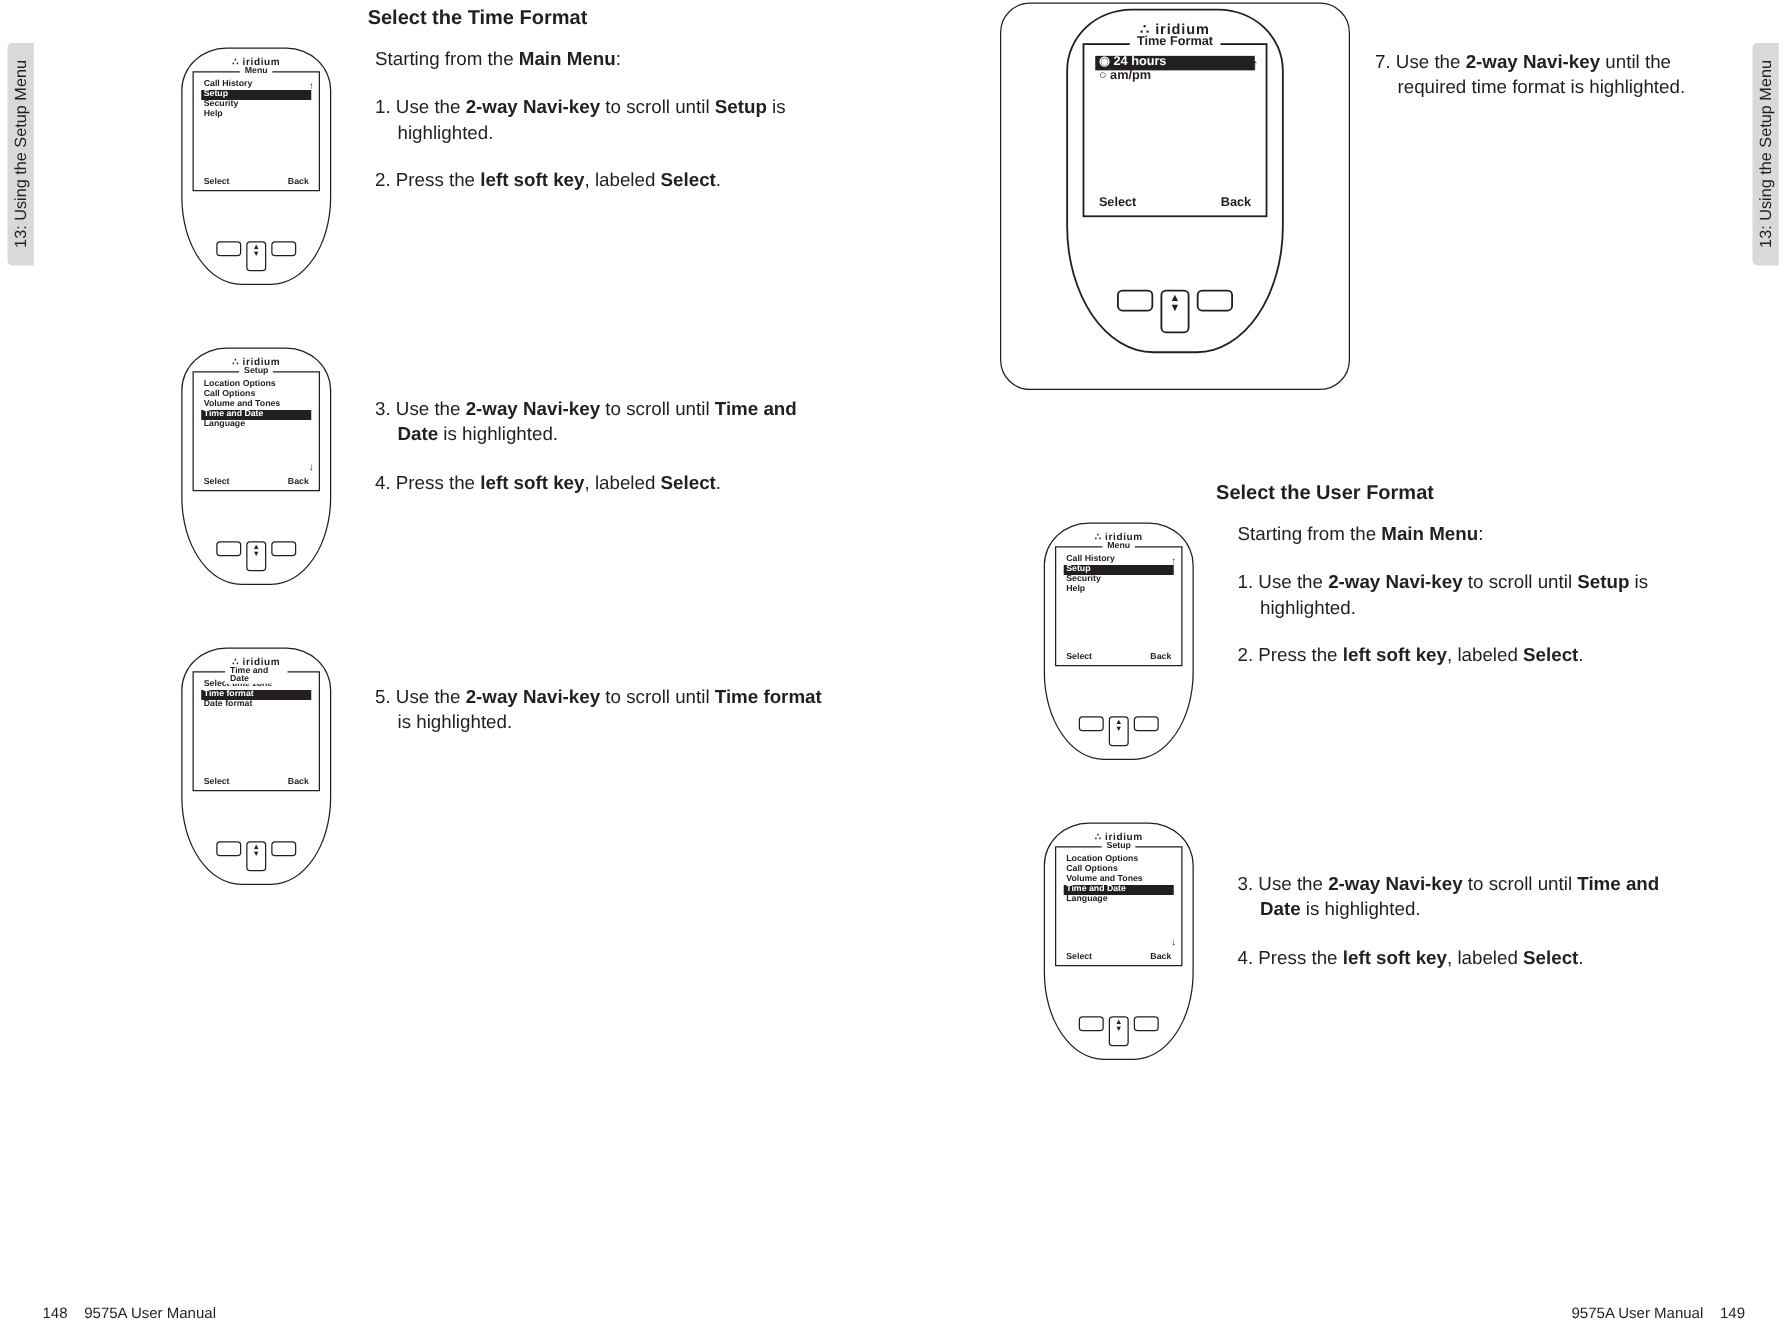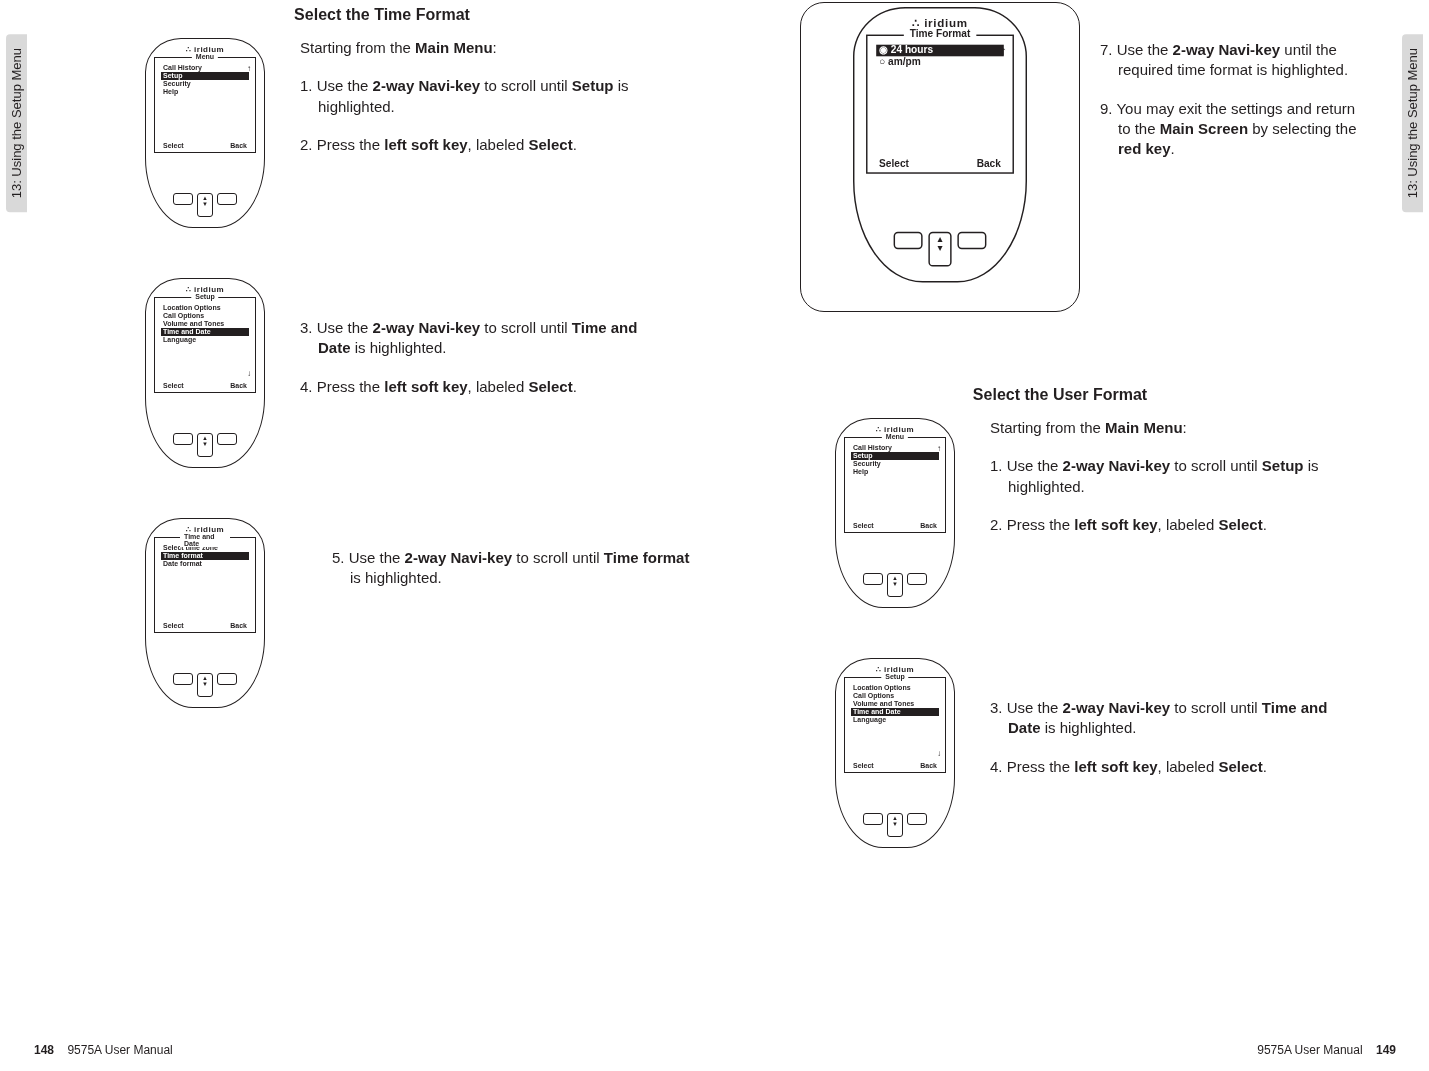--- a/index.html
+++ b/index.html
@@ -41,21 +41,21 @@
   .screen .arrow-down { position:absolute; right:4px; bottom:14px; font-size:8px; }
   .softkeys { position:absolute; left:8px; right:8px; bottom:3px; display:flex; justify-content:space-between; font-size:7px; }
   .keypad { position:absolute; bottom:10px; left:0; right:0; display:flex; justify-content:center; gap:4px; }
   .kbtn { width:20px; height:12px; border:1px solid #231f20; border-radius:3px; }
   .navpad { width:16px; height:24px; border:1px solid #231f20; border-radius:3px; display:flex; flex-direction:column; align-items:center; justify-content:space-between; font-size:6px; padding:1px 0; }
   .bigframe { position:absolute; border:1.5px solid #231f20; border-radius:24px; width:280px; height:310px; left:80px; top:2px; display:flex; justify-content:center; padding-top:4px;}
   .bigframe .phone { transform:scale(1.45); transform-origin:top center; }
   .footer { position:absolute; bottom:14px; font-size:12px; }
   .footer.left  { left:4px; }
   .footer.right { right:4px; text-align:right;}
-  .footer b { font-weight:700;text-align:right; }
+  .footer b { font-weight:400;text-align:right; }
 </style>
 </head>
 <body>
 
 <div class="side-tab left">13: Using the Setup Menu</div>
 <div class="side-tab right">13: Using the Setup Menu</div>
 
 <div class="page left">
   <h2 class="section">Select the Time Format</h2>
 
@@ -139,21 +139,21 @@
               <span>Back</span>
             </div>
         </div>
         <div class="keypad">
             <div class="kbtn"></div>
             <div class="navpad">▲<br>▼</div>
             <div class="kbtn"></div>
           </div>
       </div>
     </div>
-    <div class="text-col" style="padding-top:30px;margin-left:32px;">
+    <div class="text-col" style="padding-top:30px;">
       <p class="pl"><span>5. Use the </span><b>2-way Navi-key</b><span> to scroll until </span><b>Time format</b><span> is highlighted.</span></p>
     </div>
   </div>
 
   <div class="footer left"><b>148</b>&nbsp;&nbsp;&nbsp;&nbsp;<span>9575A User Manual</span></div>
 </div>
 
 <div class="page right">
 
   <div style="position:relative; height:380px;">
@@ -174,21 +174,20 @@
         </div>
         <div class="keypad">
             <div class="kbtn"></div>
             <div class="navpad">▲<br>▼</div>
             <div class="kbtn"></div>
           </div>
       </div>
     </div>
     <div class="text-col" style="position:absolute; left:380px; top:40px; max-width:270px;">
       <p class="pl"><span>7. Use the </span><b>2-way Navi-key</b><span> until the required time format is highlighted.</span></p>
-      <p class="pl"><span>9. You may exit the settings and return to the </span><b>Main Screen</b><span> by selecting the </span><b>red key</b><span>.</span></p>
     </div>
   </div>
 
   <h2 class="section" style="margin-left:0;">Select the User Format</h2>
 
   <div class="row" style="margin-left:110px;">
     <div class="phone-col">
       <div class="phone">
         <div class="brand">iridium</div>
         <div class="screen">

